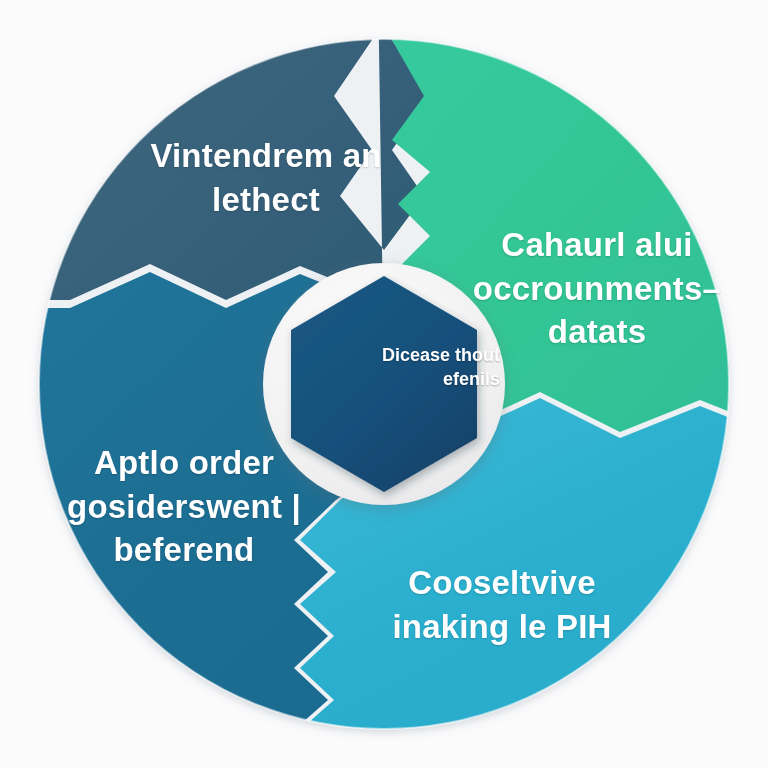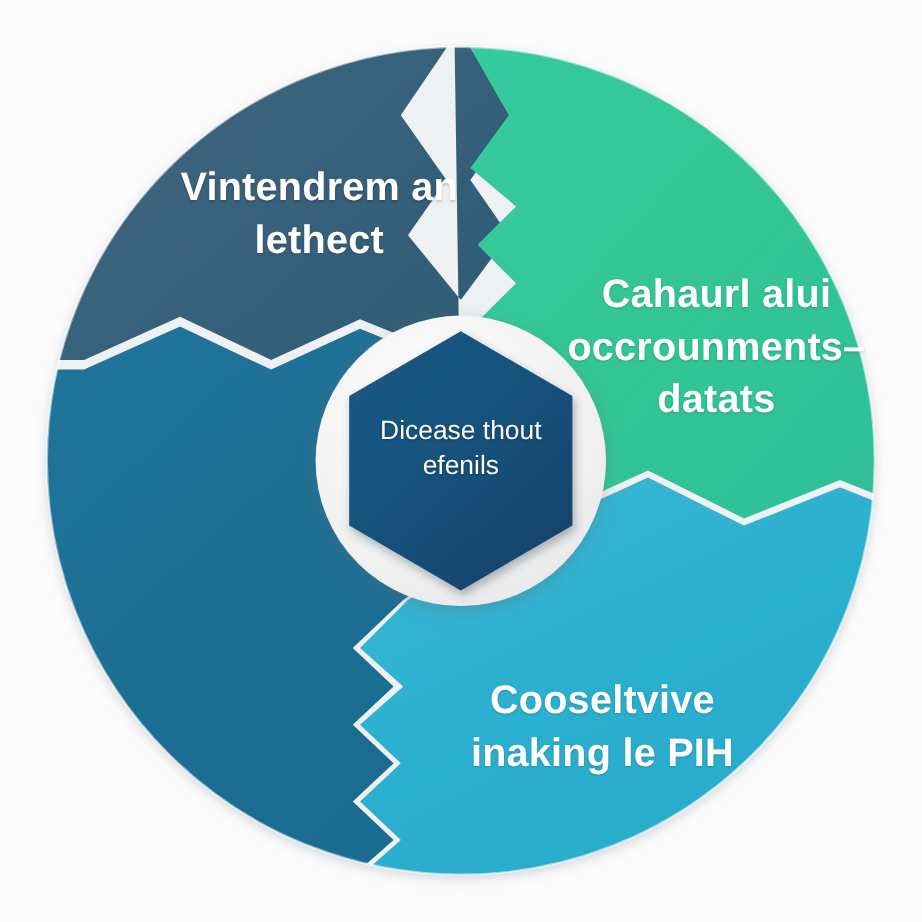--- a/index.html
+++ b/index.html
@@ -57,24 +57,24 @@
     left: 66px;
     top: 441px;
     width: 236px;
   }
   #center-label {
     position: absolute;
     left: 268px;
     top: 344px;
     width: 232px;
     color: #ffffff;
-    font-weight: normal;
-    font-size: 22px;
+    font-weight: bold;
+    font-size: 18px;
     line-height: 1.33;
-    text-align: center;
+    text-align: right;
     text-shadow: 0 1px 2px rgba(0,0,0,0.28);
     pointer-events: none;
     white-space: pre-line;
   }
 </style>
 </head>
 <body>
 
 <div id="stage">
 
@@ -230,17 +230,20 @@
   <div class="seg-label" id="label-top-left">Vintendrem an
 lethect</div>
 
   <div class="seg-label" id="label-bottom-right">Cooseltvive
 inaking le PIH</div>
 
   <div class="seg-label" id="label-right">Cahaurl alui
 occrounments–
 datats</div>
 
+  <div class="seg-label" id="label-bottom-left">Aptlo order
+gosiderswent |
+beferend</div>
 
   <div id="center-label">Dicease thout
 efenils</div>
 
 </div>
 
 </body></html>

